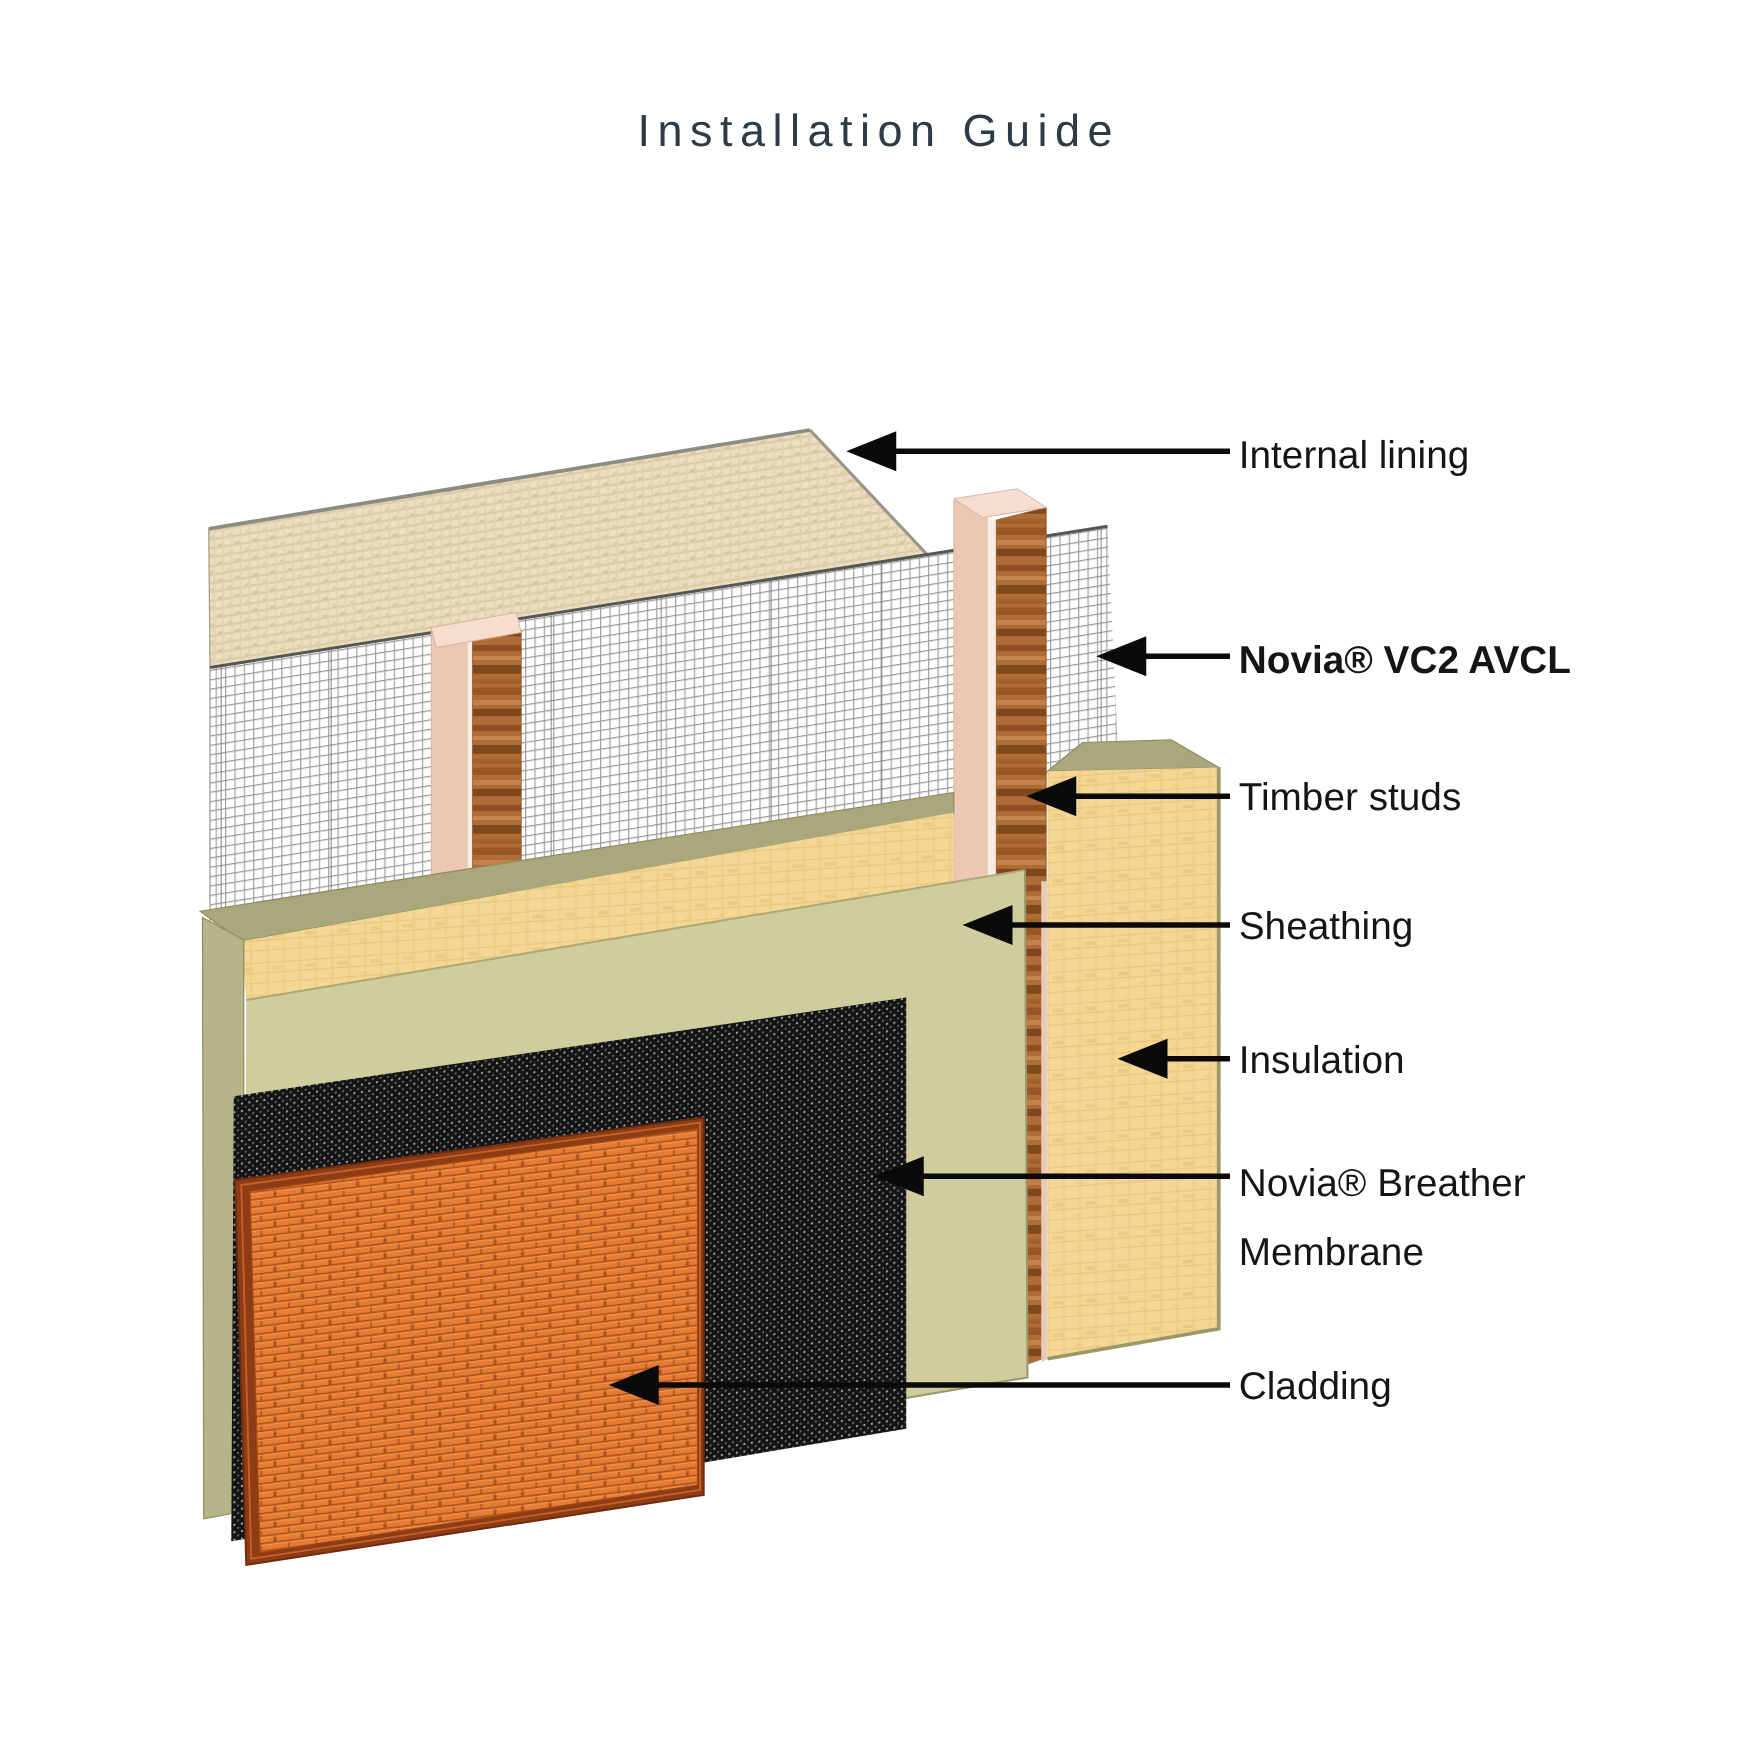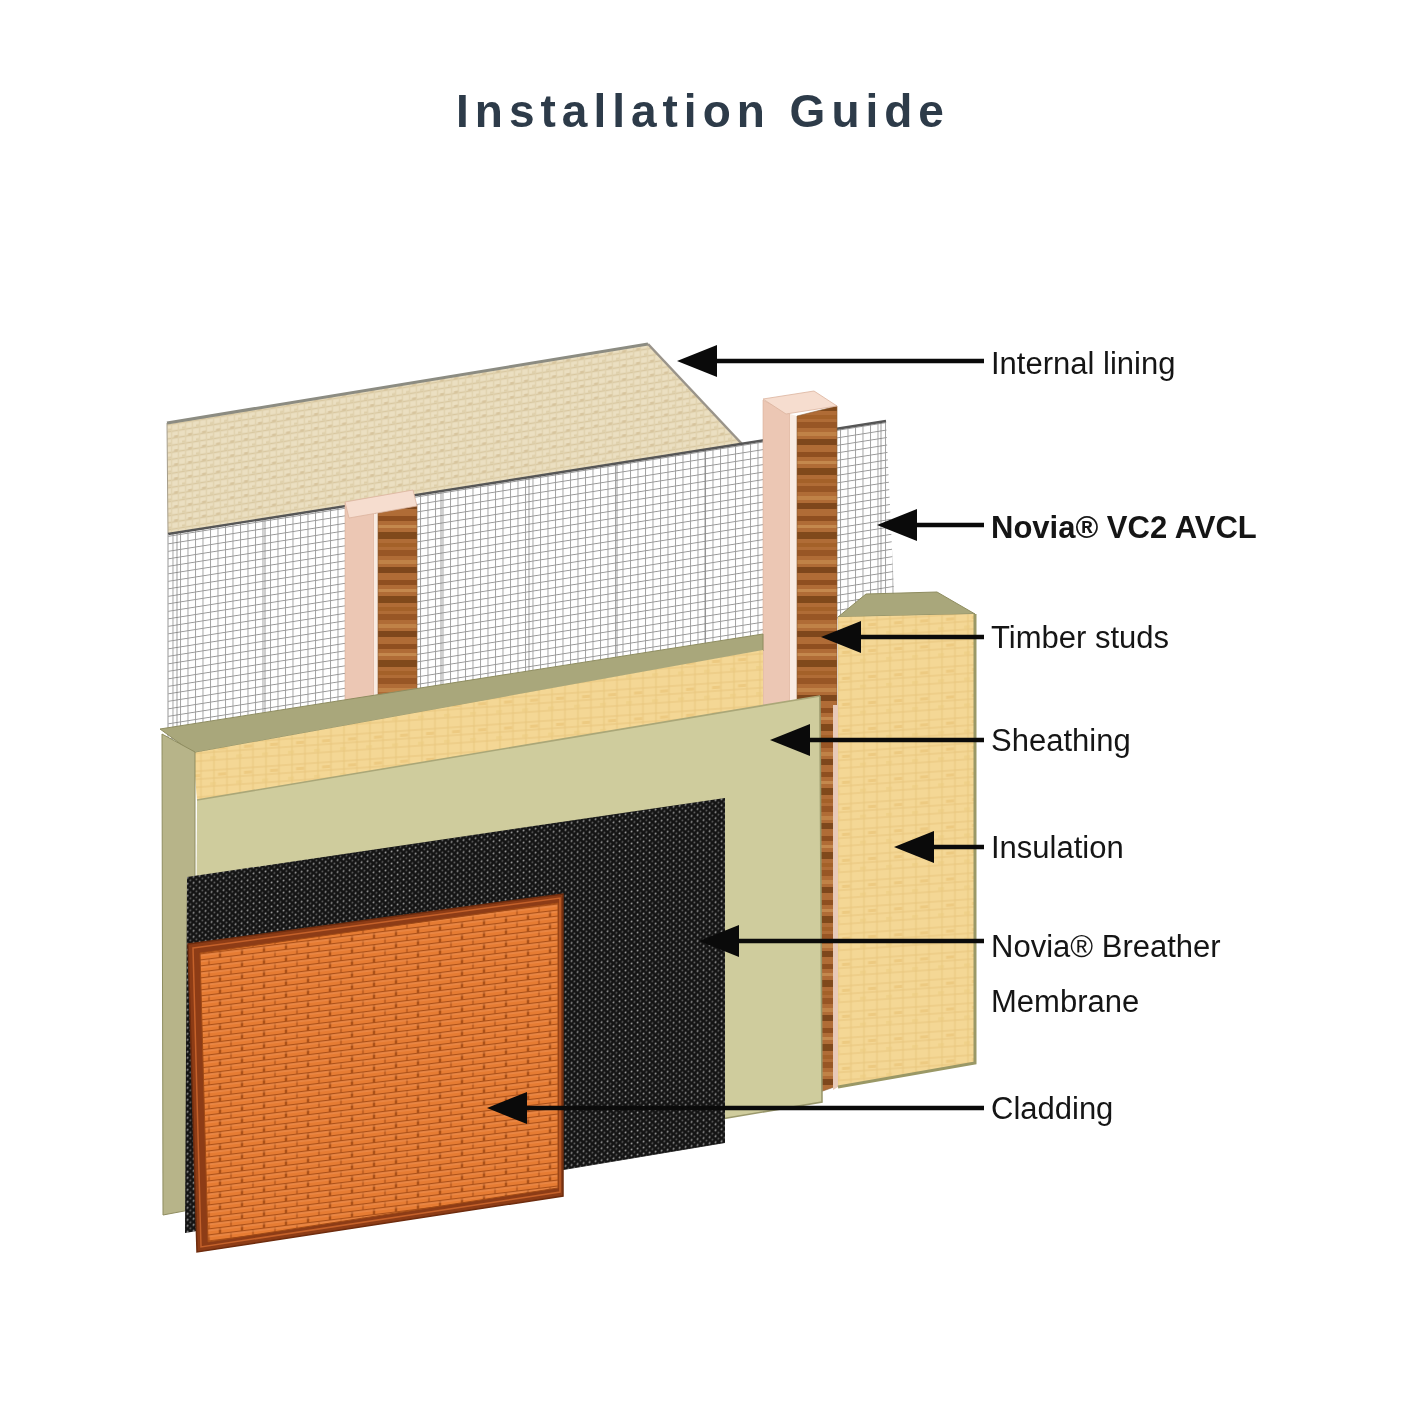--- a/index.html
+++ b/index.html
@@ -16,22 +16,22 @@
     width: 1406px;
     height: 1406px;
     background: #ffffff;
   }
   .page-title {
     position: absolute;
     top: 84px;
     left: 0;
     width: 100%;
     text-align: center;
-    font-size: 46px;
-    font-weight: 700;
+    font-size: 36px;
+    font-weight: 400;
     letter-spacing: 6px;
     color: #2d3b49;
     font-family: "Liberation Sans", sans-serif;
   }
   svg.diagram {
     position: absolute;
     left: 0;
     top: 0;
   }
   svg text.lbl {

